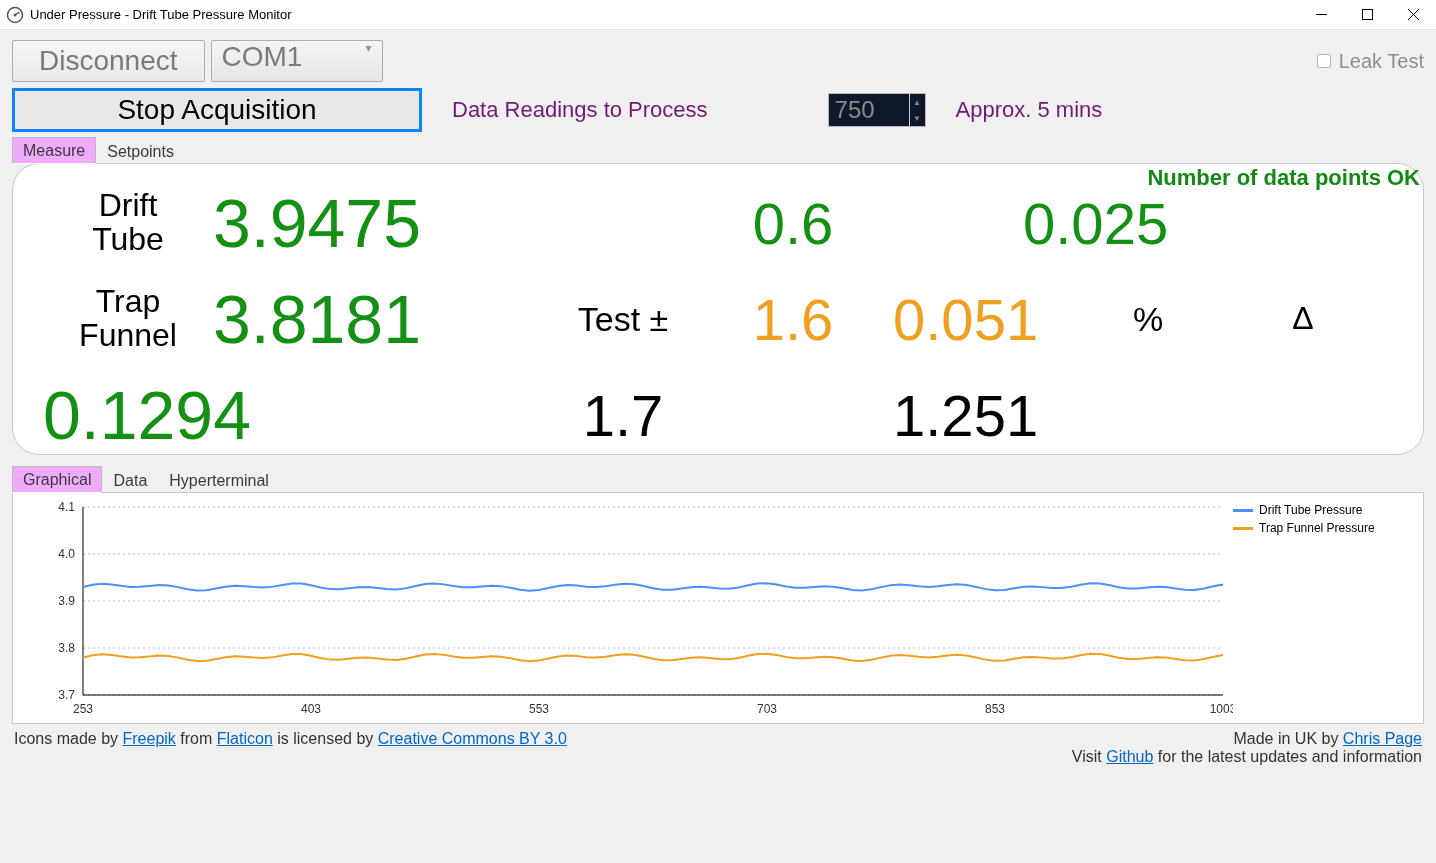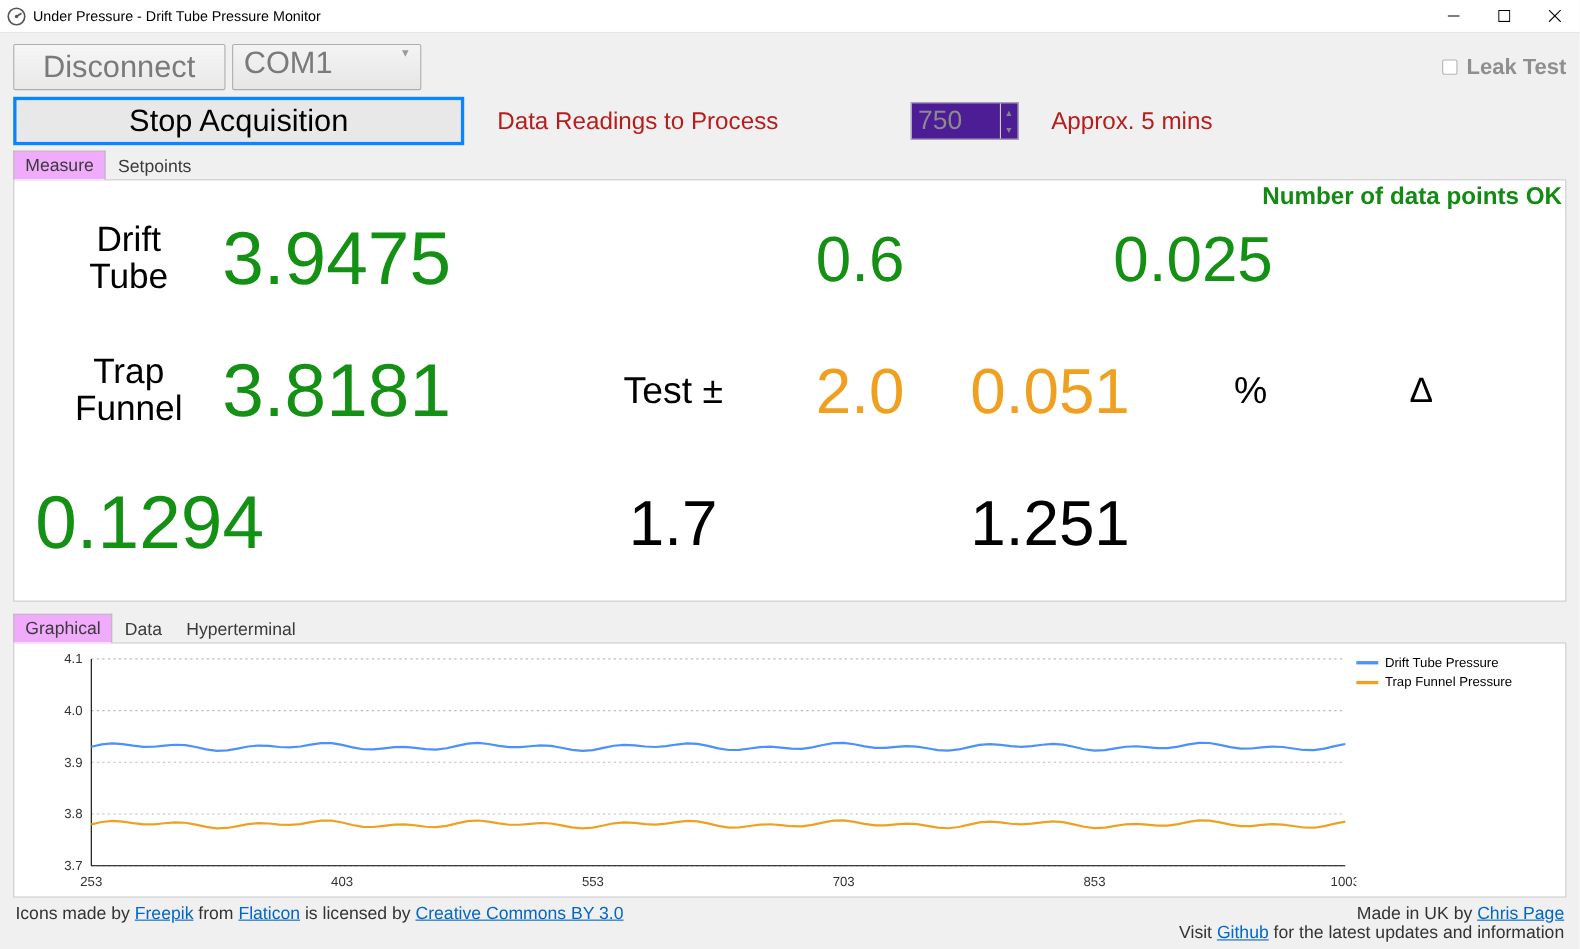--- a/index.html
+++ b/index.html
@@ -50,37 +50,37 @@
     background:linear-gradient(#f4f4f4,#e6e6e6);
     border:1px solid #adadad;
     color:#7a7a7a;
     font-size:28px;
     height:42px; width:172px;
     padding:0 10px;
     display:flex; align-items:flex-start; justify-content:space-between;
     border-radius:2px;
   }
   .combo .arrow { font-size:12px; color:#9a9a9a; }
-  .leak { margin-left:auto; display:flex; align-items:center; gap:8px; color:#8f8f8f; font-size:20px;font-weight:bold; }
+  .leak { margin-left:auto; display:flex; align-items:center; gap:8px; color:#8f8f8f; font-size:20px; }
   .chk { width:14px; height:14px; border:1px solid #b4b4b4; border-radius:2px; background:#fff; }
 
   .toolbar2 { display:flex; align-items:center; margin-top:6px; gap:30px; }
   .btn-stop {
     background:#e8e8e8;
     border:3px solid #0a84ff;
     color:#000;
     font-size:28px;
     width:410px; height:44px;
     display:flex; align-items:center; justify-content:center;
   }
-  .lbl-grey { color:#b91c1c; font-size:22px; }
+  .lbl-grey { color:#701a75; font-size:22px; }
   .spinbox {
     width:98px; height:34px;
     border:1px solid #b9b9b9;
-    background:#4c1d95;
+    background:#0f172a;
     display:flex; align-items:stretch;
     color:#8b8b8b; font-size:24px;justify-content:center;
   }
   .spinbox .val { flex:1; padding:0 6px; display:flex; align-items:center; }
   .spinbox .arrows { width:16px; border-left:1px solid #cfcfcf; display:flex; flex-direction:column; }
   .spinbox .arrows div { flex:1; font-size:8px; display:flex; align-items:center; justify-content:center; color:#888; }
   .status-ok { margin-left:auto; color:#138a13; font-size:22px; margin-top:30px; }
 
   
   .tabs { margin-top:4px; display:flex; align-items:flex-end; }
@@ -99,21 +99,21 @@
     z-index:2;
   }
 
   .panel {
     background:#fff;
     border:1px solid #c8c8c8;
     flex-shrink:0;
   }
 
   
-  .measure-panel { height:384px; padding:20px 19px; }
+  .measure-panel { height:292px; padding:20px 30px;border-radius:27px; }
   .grid {
     display:grid;
     grid-template-columns: 170px 340px 140px 200px 130px 250px 60px;
     align-items:center;
     row-gap:18px;
     height:100%;
     align-content:space-around;
   }
   .rowlabel { font-size:32px; line-height:1.05; text-align:center; }
   .big { font-size:68px; font-weight:400; }
@@ -214,21 +214,21 @@
       <div class="big green">3.9475</div>
       <div></div>
       <div class="mid green">0.6</div>
       <div></div>
       <div class="mid green" style="text-align:left">0.025</div>
       <div></div>
 
       <div class="rowlabel">Trap<br>Funnel</div>
       <div class="big green">3.8181</div>
       <div class="unit">Test ±</div>
-      <div class="mid orange">2.0</div>
+      <div class="mid orange">1.6</div>
       <div class="mid orange" style="text-align:left">0.051</div>
       <div class="unit">%</div>
 
       <div class="rowlabel">Δ</div>
       <div class="big green">0.1294</div>
       <div></div>
       <div class="mid black">1.7</div>
       <div></div>
       <div class="mid black" style="text-align:left">1.251</div>
       <div></div>

